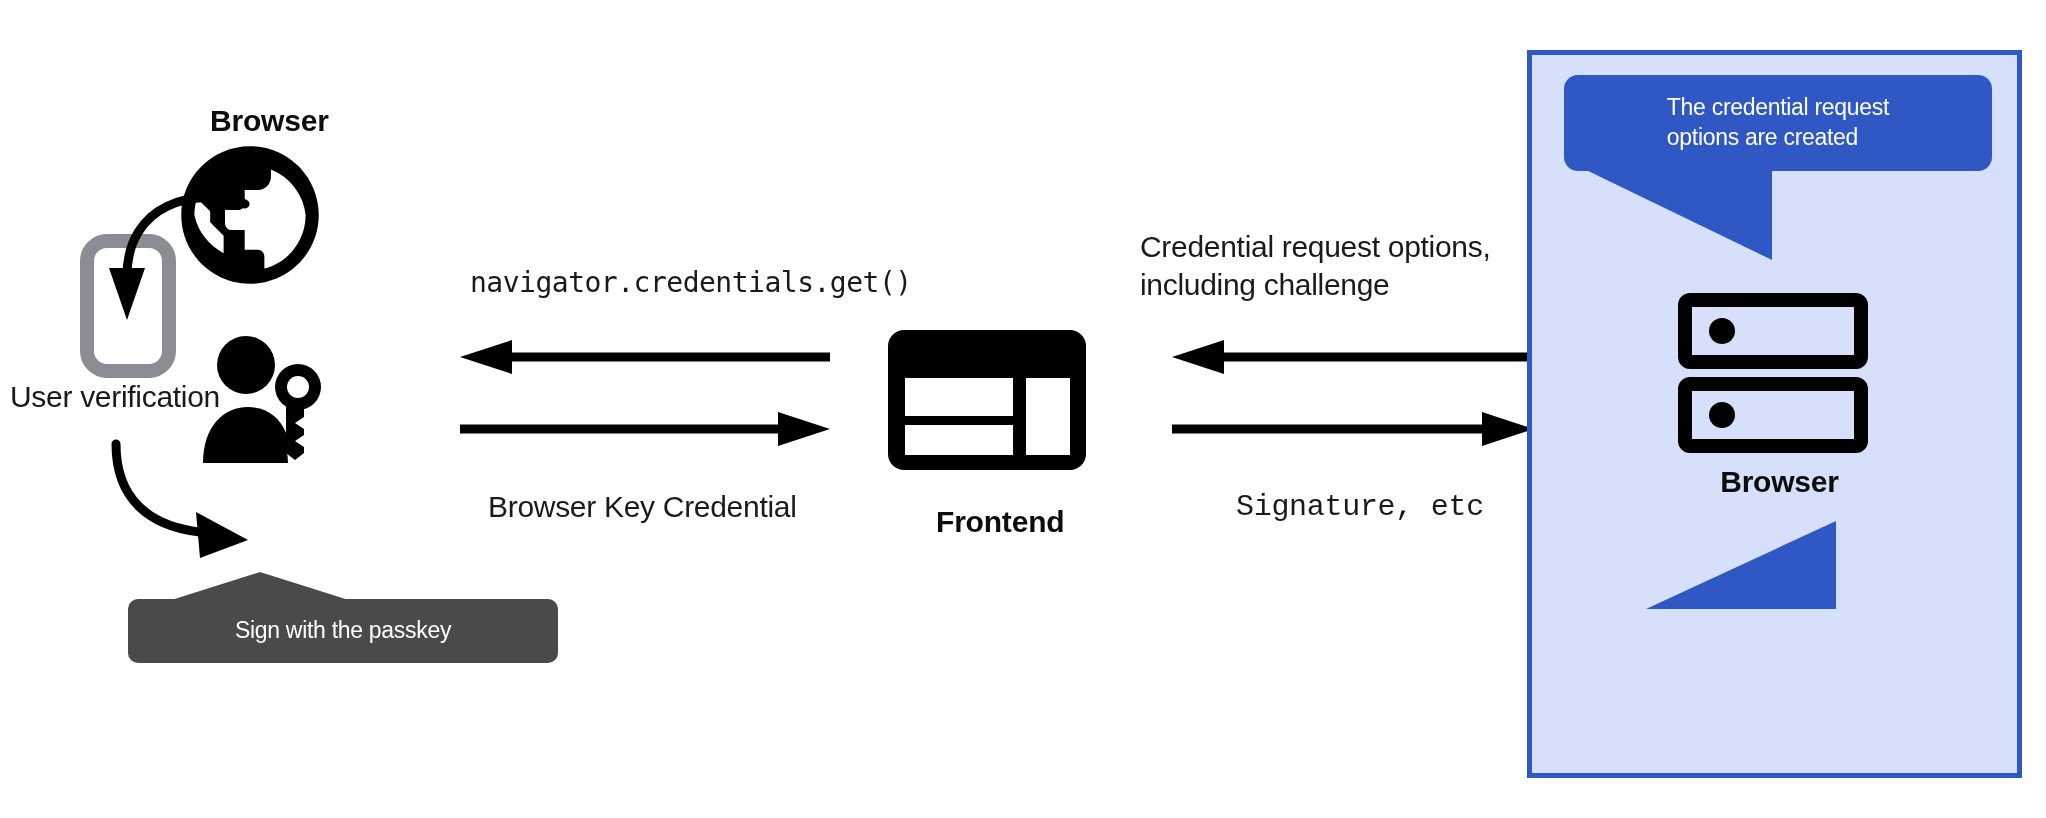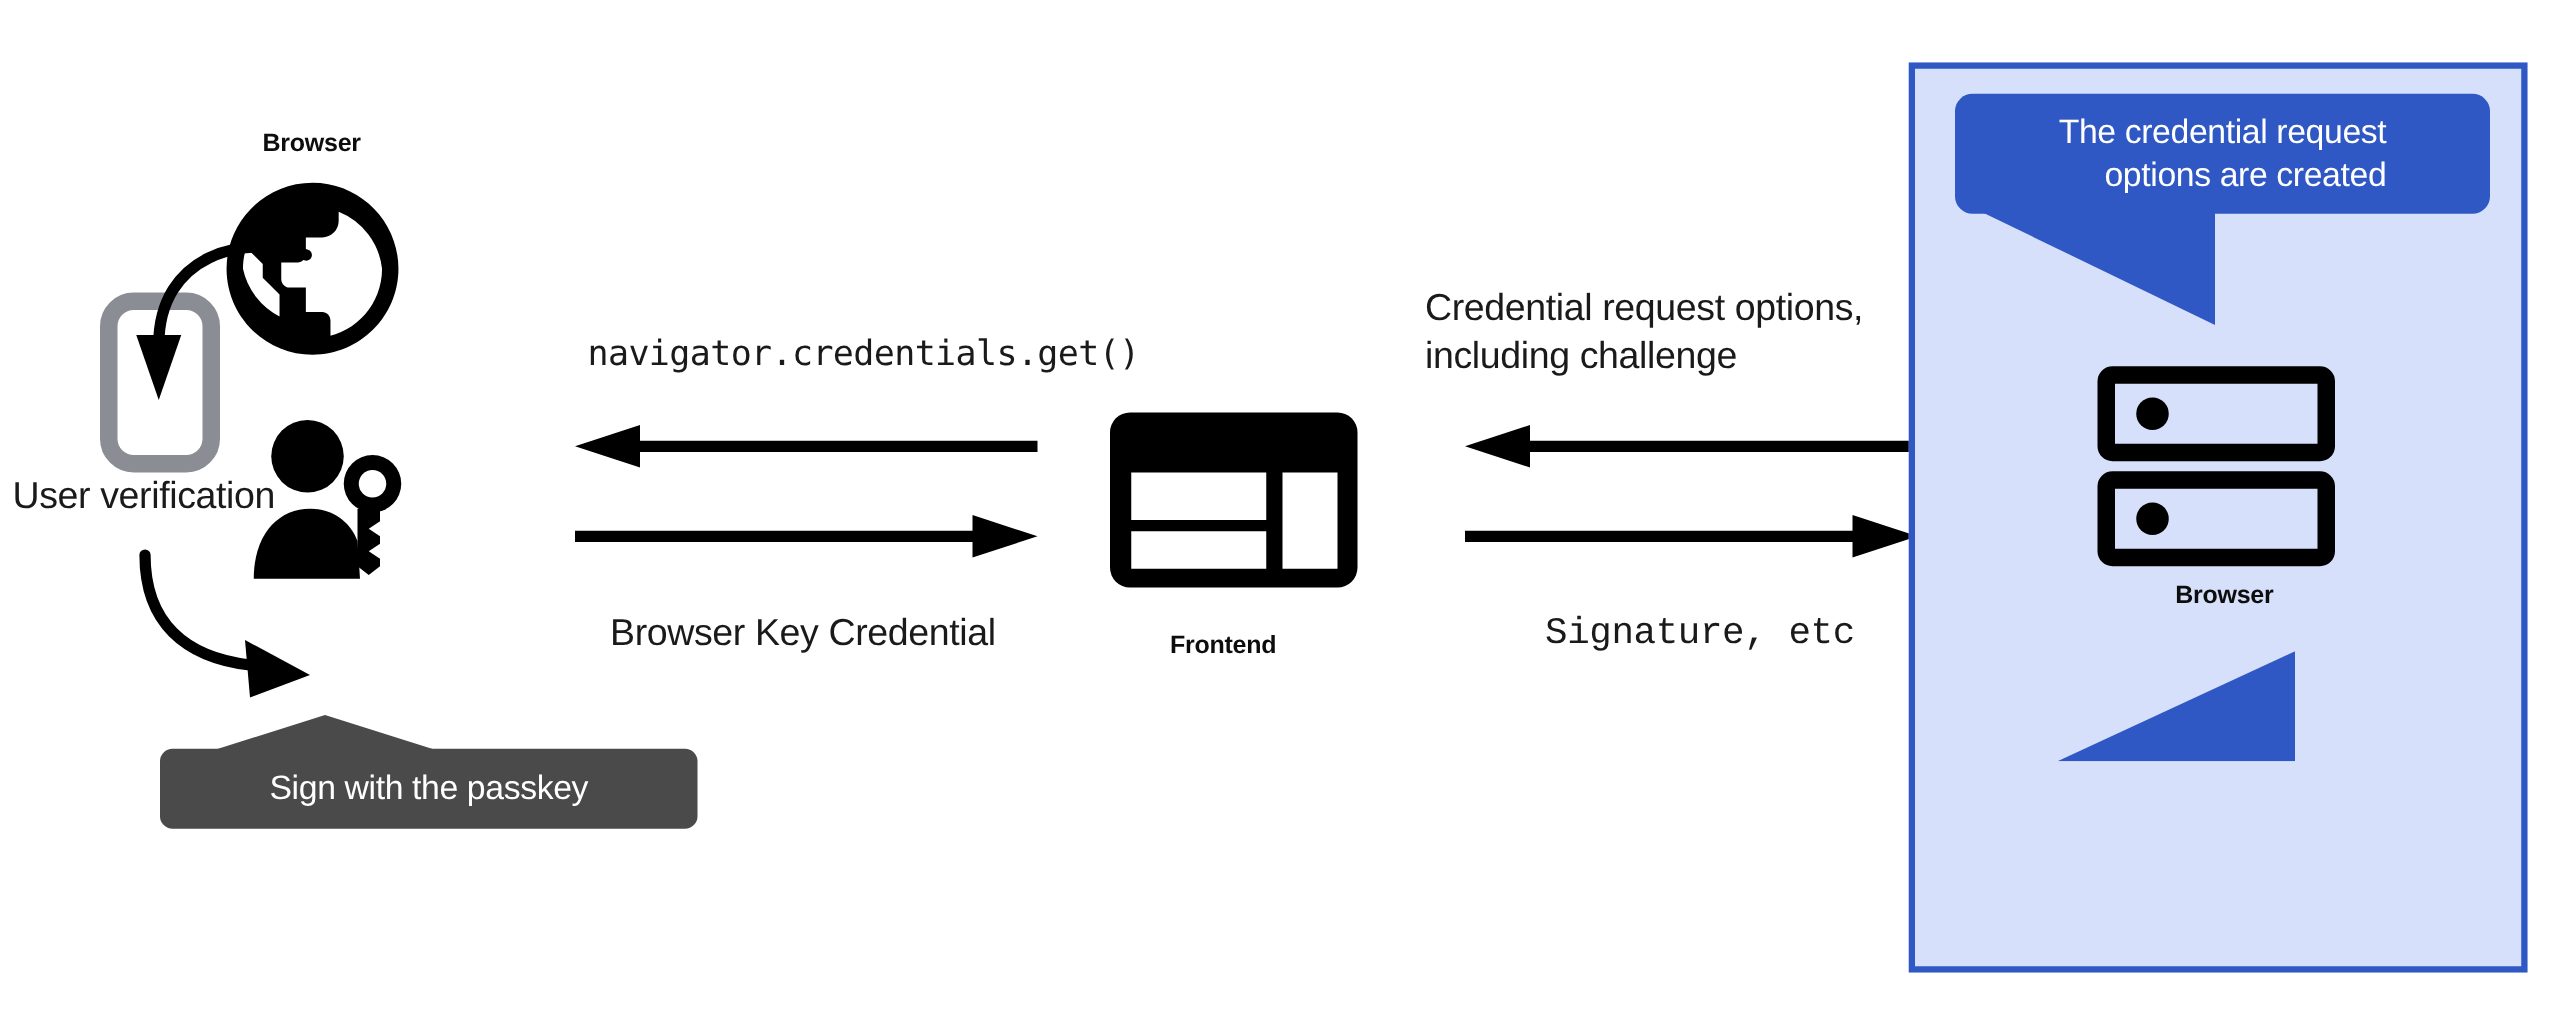--- a/index.html
+++ b/index.html
@@ -16,21 +16,21 @@
     height: 818px;
     background: #ffffff;
     overflow: hidden;
   }
   .abs { position: absolute; }
 
   
   .label-bold {
     font-family: "Liberation Sans", sans-serif;
     font-weight: bold;
-    font-size: 20px;
+    font-size: 30px;
     color: #0d0d0d;
     white-space: nowrap;
     letter-spacing: -0.2px;
   }
   .label-plain {
     font-family: "Liberation Sans", sans-serif;
     font-weight: 400;
     font-size: 30px;
     color: #1a1a1a;
     white-space: nowrap;
@@ -65,25 +65,25 @@
     border: 5px solid #2f58c4;
   }
 
   
   .callout {
     box-sizing: border-box;
     border-radius: 14px;
     display: flex;
     align-items: center;
     justify-content: center;
-    text-align: right;
+    text-align: left;
     color: #ffffff;
     font-family: "Liberation Sans", sans-serif;
     font-weight: 400;
-    font-size: 27px;
+    font-size: 23px;
     line-height: 1.3;
     letter-spacing: -0.3px;
     white-space: pre-line;
     padding: 2px 18px;
   }
   .callout-blue { background: #2f58c4; }
   .callout-dark { background: #4a4a4a; border-radius: 10px; }
 
   .tail { display: block; }
 

